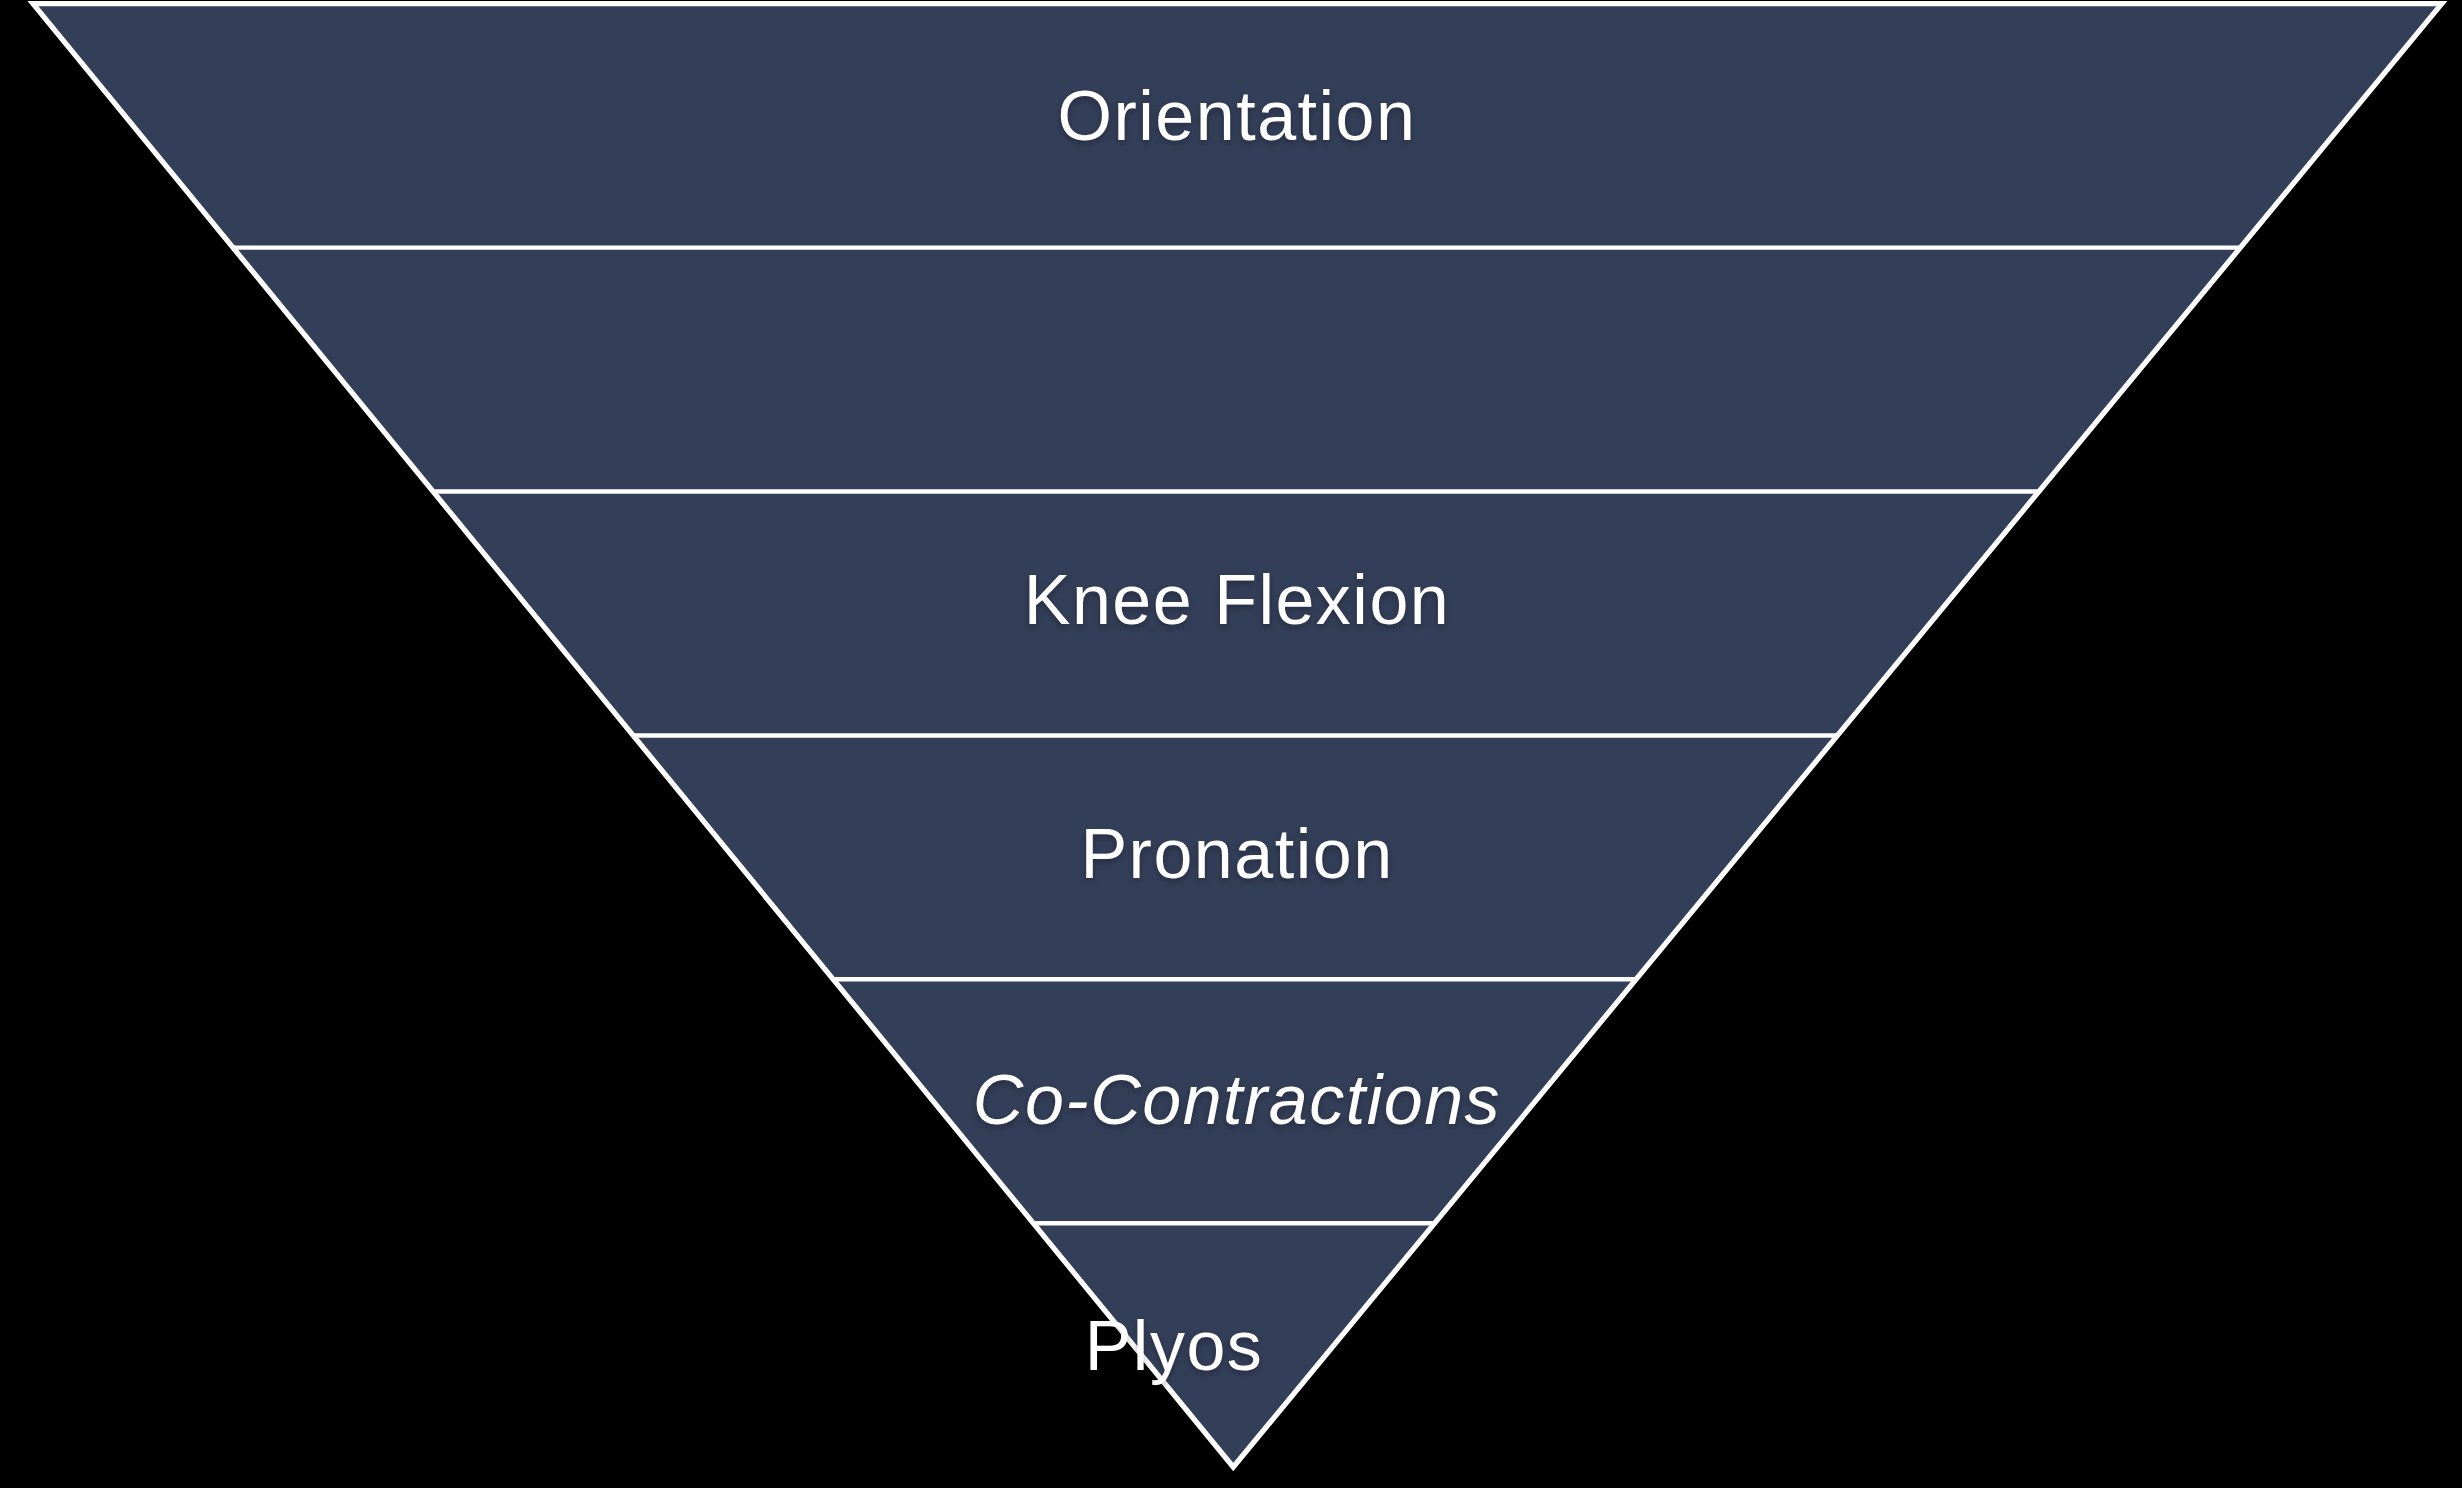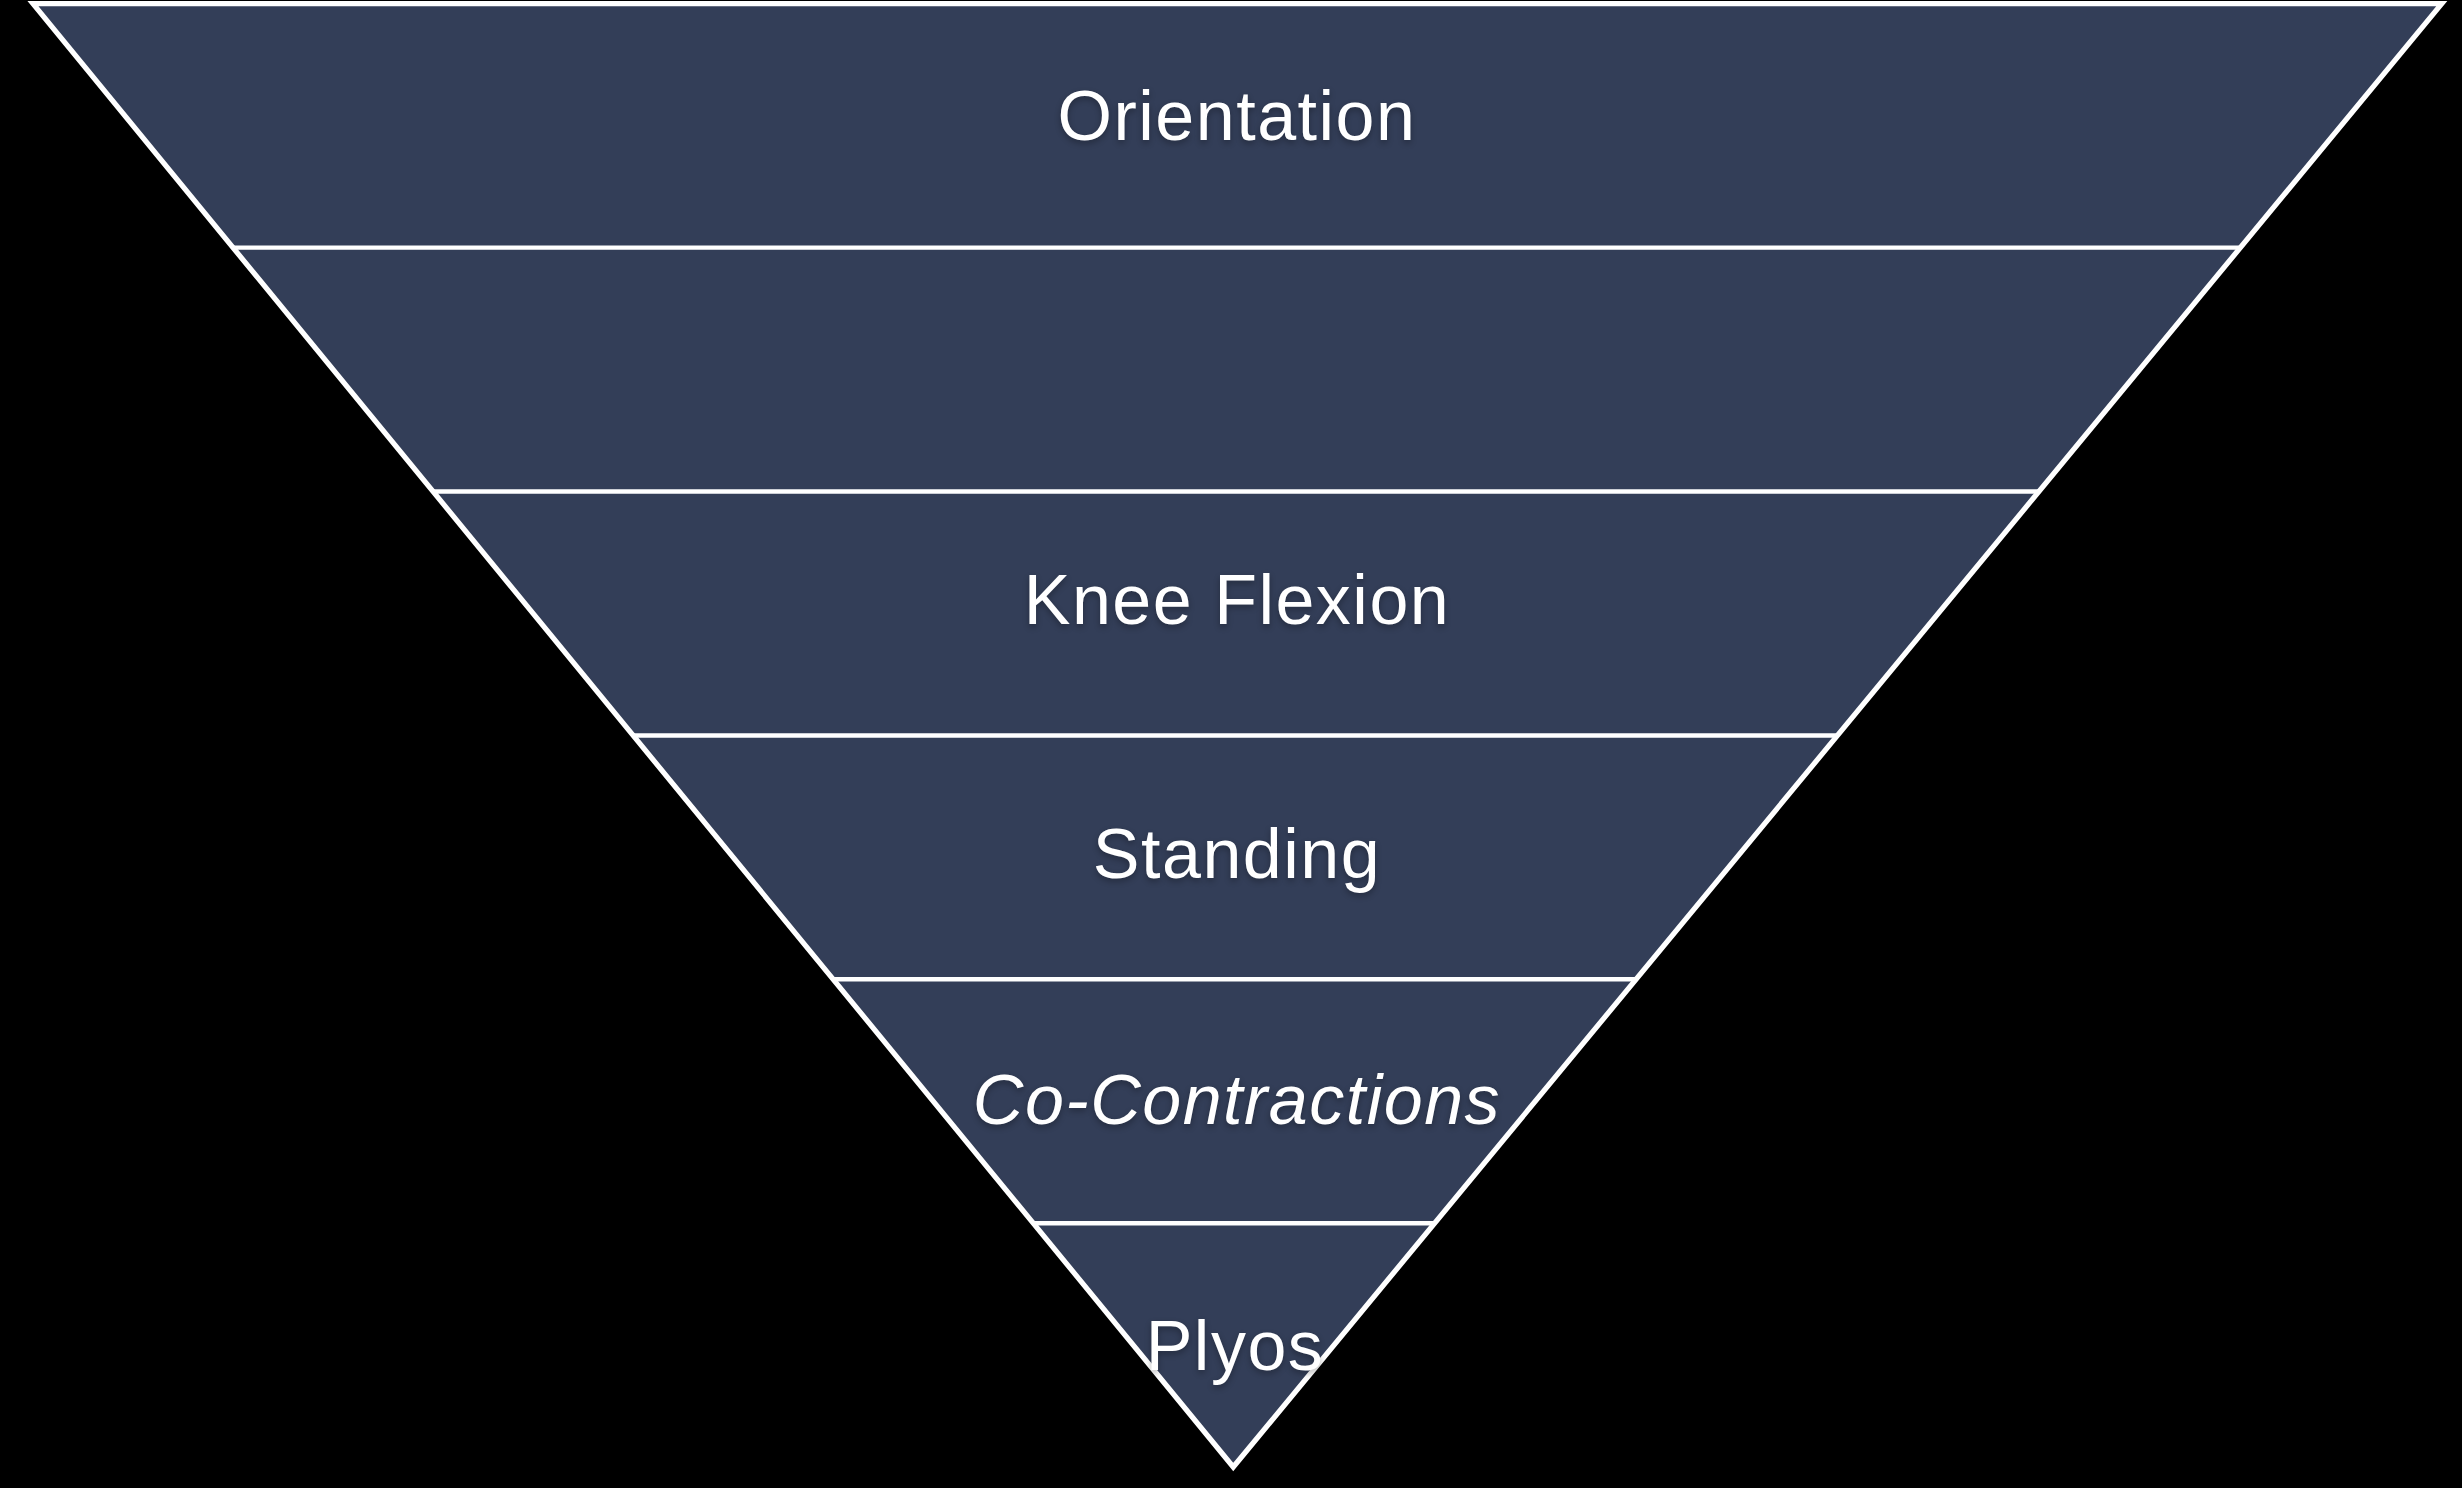--- a/index.html
+++ b/index.html
@@ -60,19 +60,19 @@
         <line x1="0" x2="3258" y1="656" y2="656" stroke="#FFFFFF" stroke-width="6"></line>
         <line x1="0" x2="3258" y1="981.5" y2="981.5" stroke="#FFFFFF" stroke-width="6"></line>
         <line x1="0" x2="3258" y1="1307" y2="1307" stroke="#FFFFFF" stroke-width="6"></line>
         <line x1="0" x2="3258" y1="1632.5" y2="1632.5" stroke="#FFFFFF" stroke-width="6"></line>
       </g>
   </svg>
 
   <div class="labels-layer">
     <div class="level-label" style="top: 116px; left: 1237px; color: rgb(255, 255, 255);">Orientation</div>
     <div class="level-label" style="top: 600px; left: 1237px; color: rgb(255, 255, 255);">Knee Flexion</div>
-    <div class="level-label" style="top: 854px; left: 1237px; color: rgb(255, 255, 255);">Standing</div>
+    <div class="level-label" style="top: 854px; left: 1237px; color: rgb(255, 255, 255);">Pronation</div>
     <div class="level-label" style="top: 1100px; left: 1237px; color: rgb(255, 255, 255); font-style: italic;">Co-Contractions</div>
-    <div class="level-label" style="top: 1346px; left: 1235px; color: rgb(255, 255, 255);">Plyos</div>
+    <div class="level-label" style="top: 1346px; left: 1174px; color: rgb(255, 255, 255);">Plyos</div>
   </div>
 
 </div>
 
 
 </body></html>

